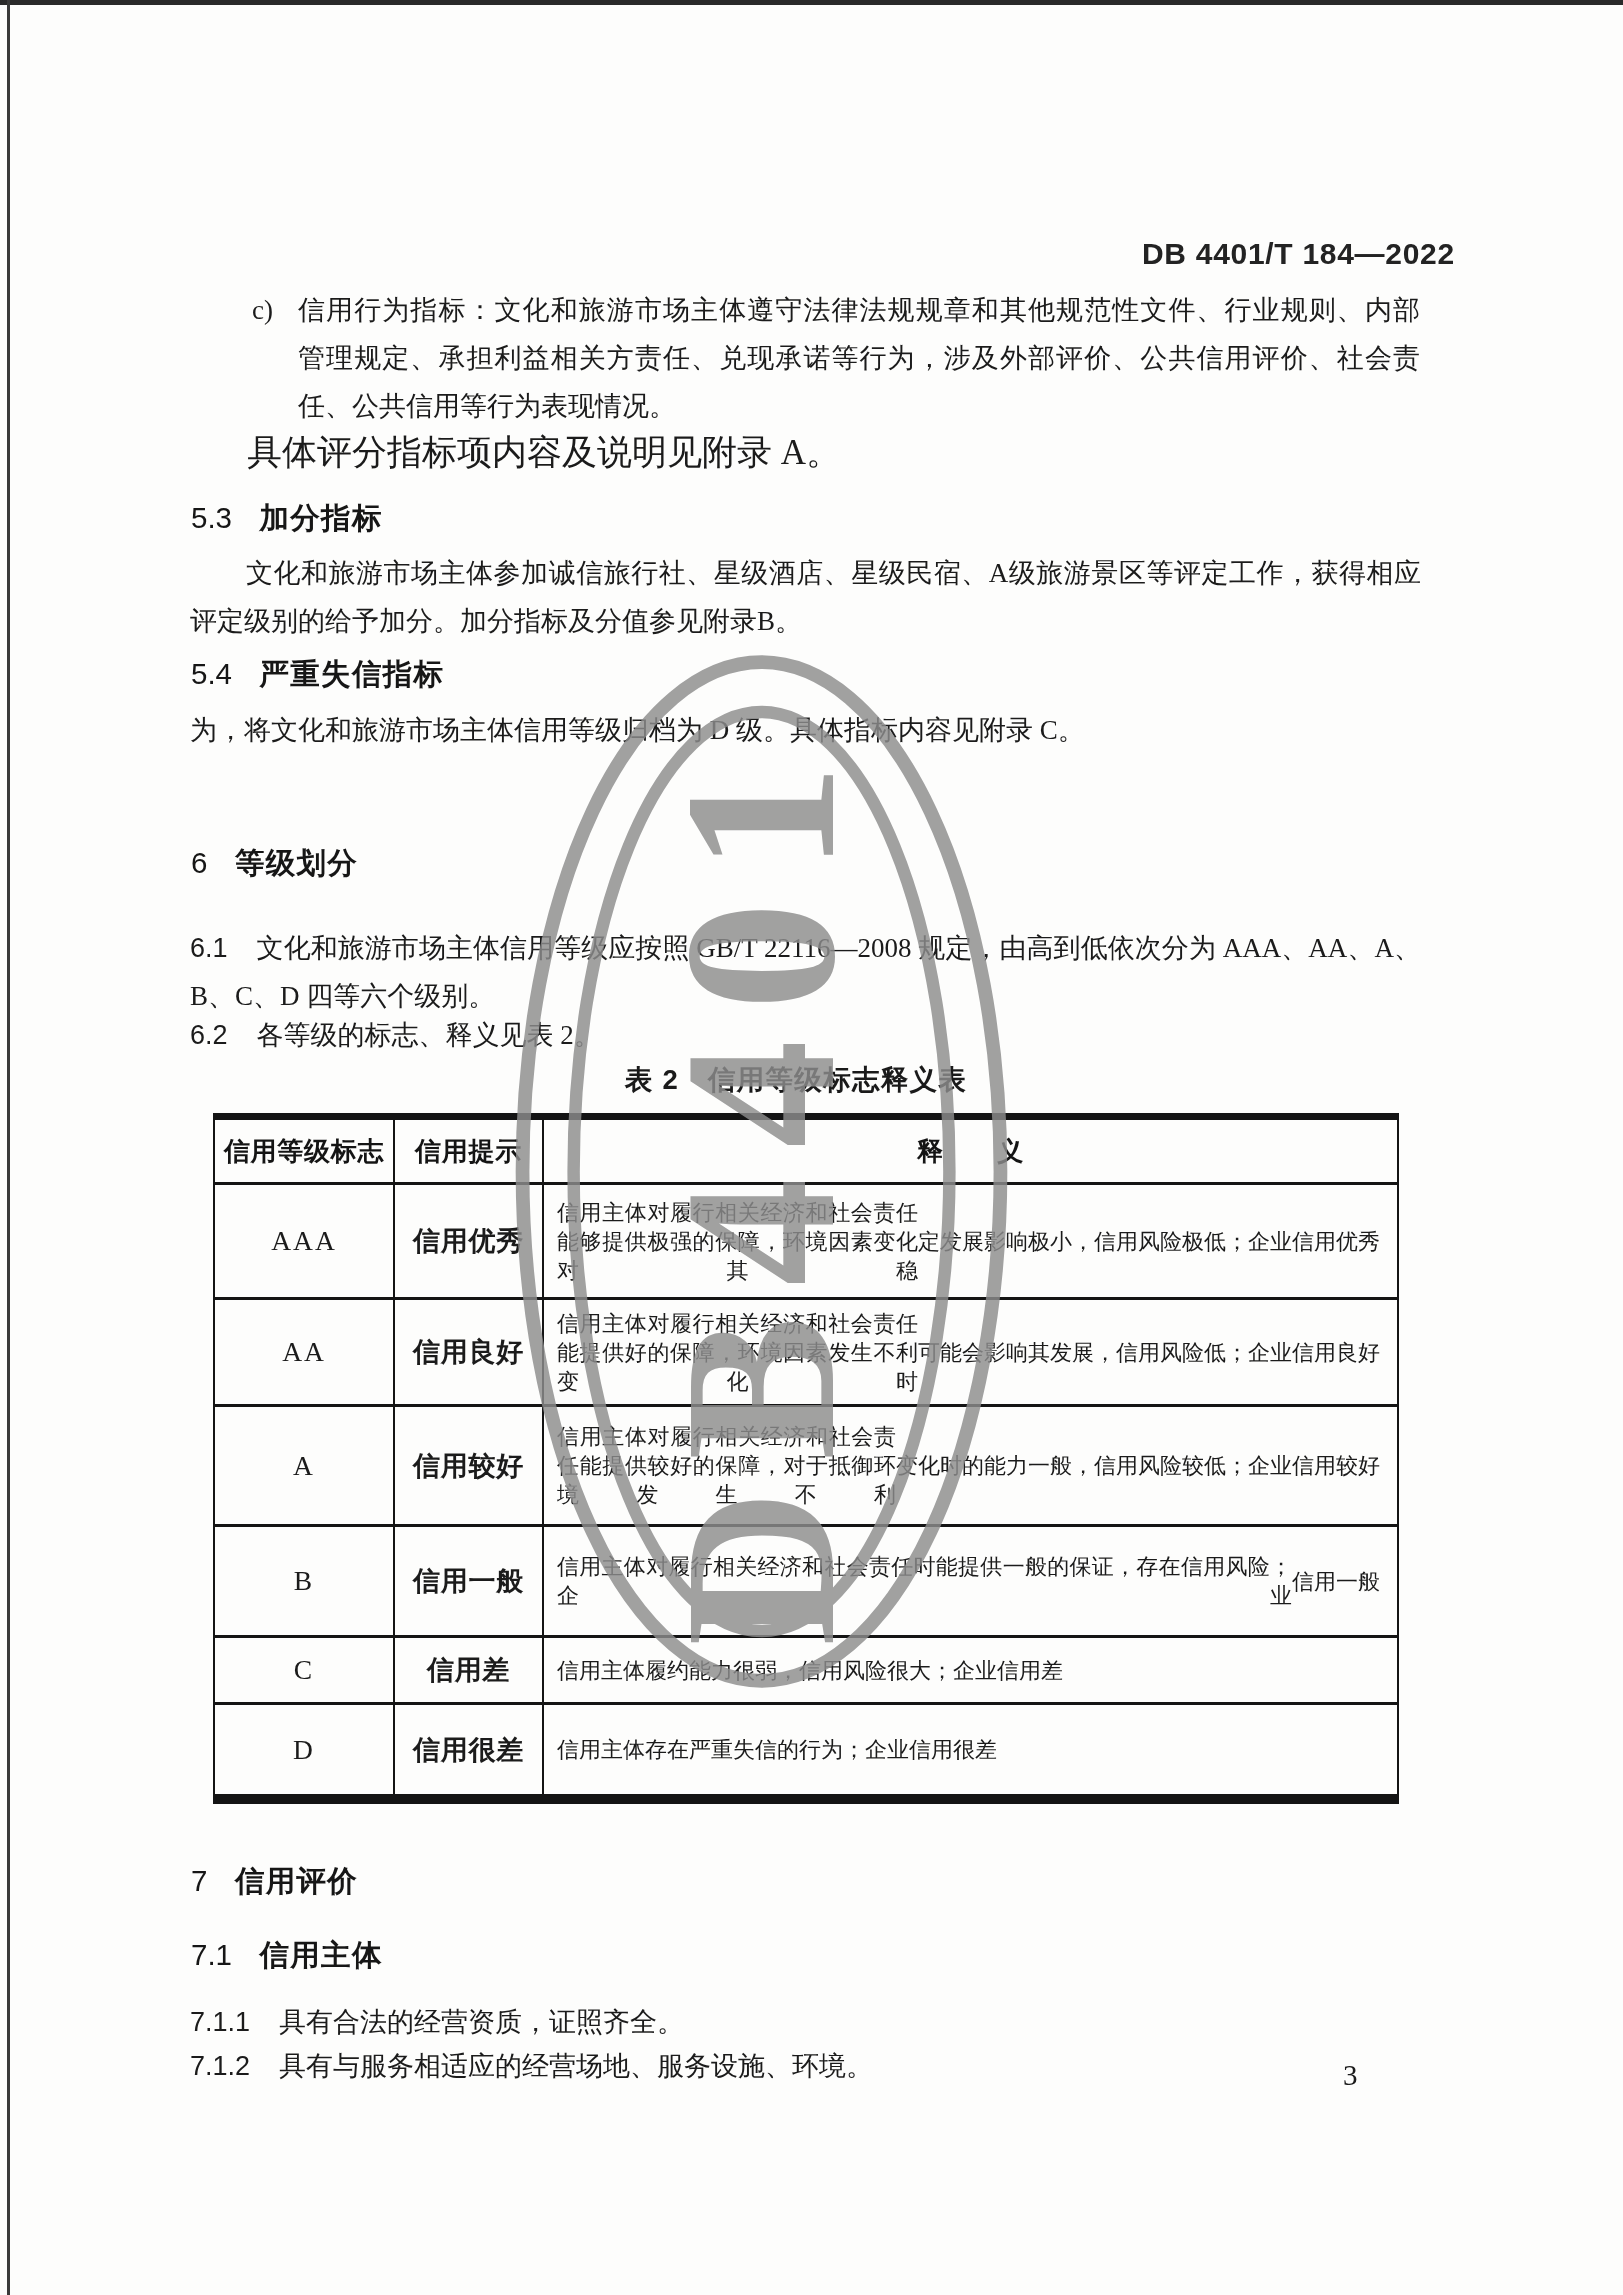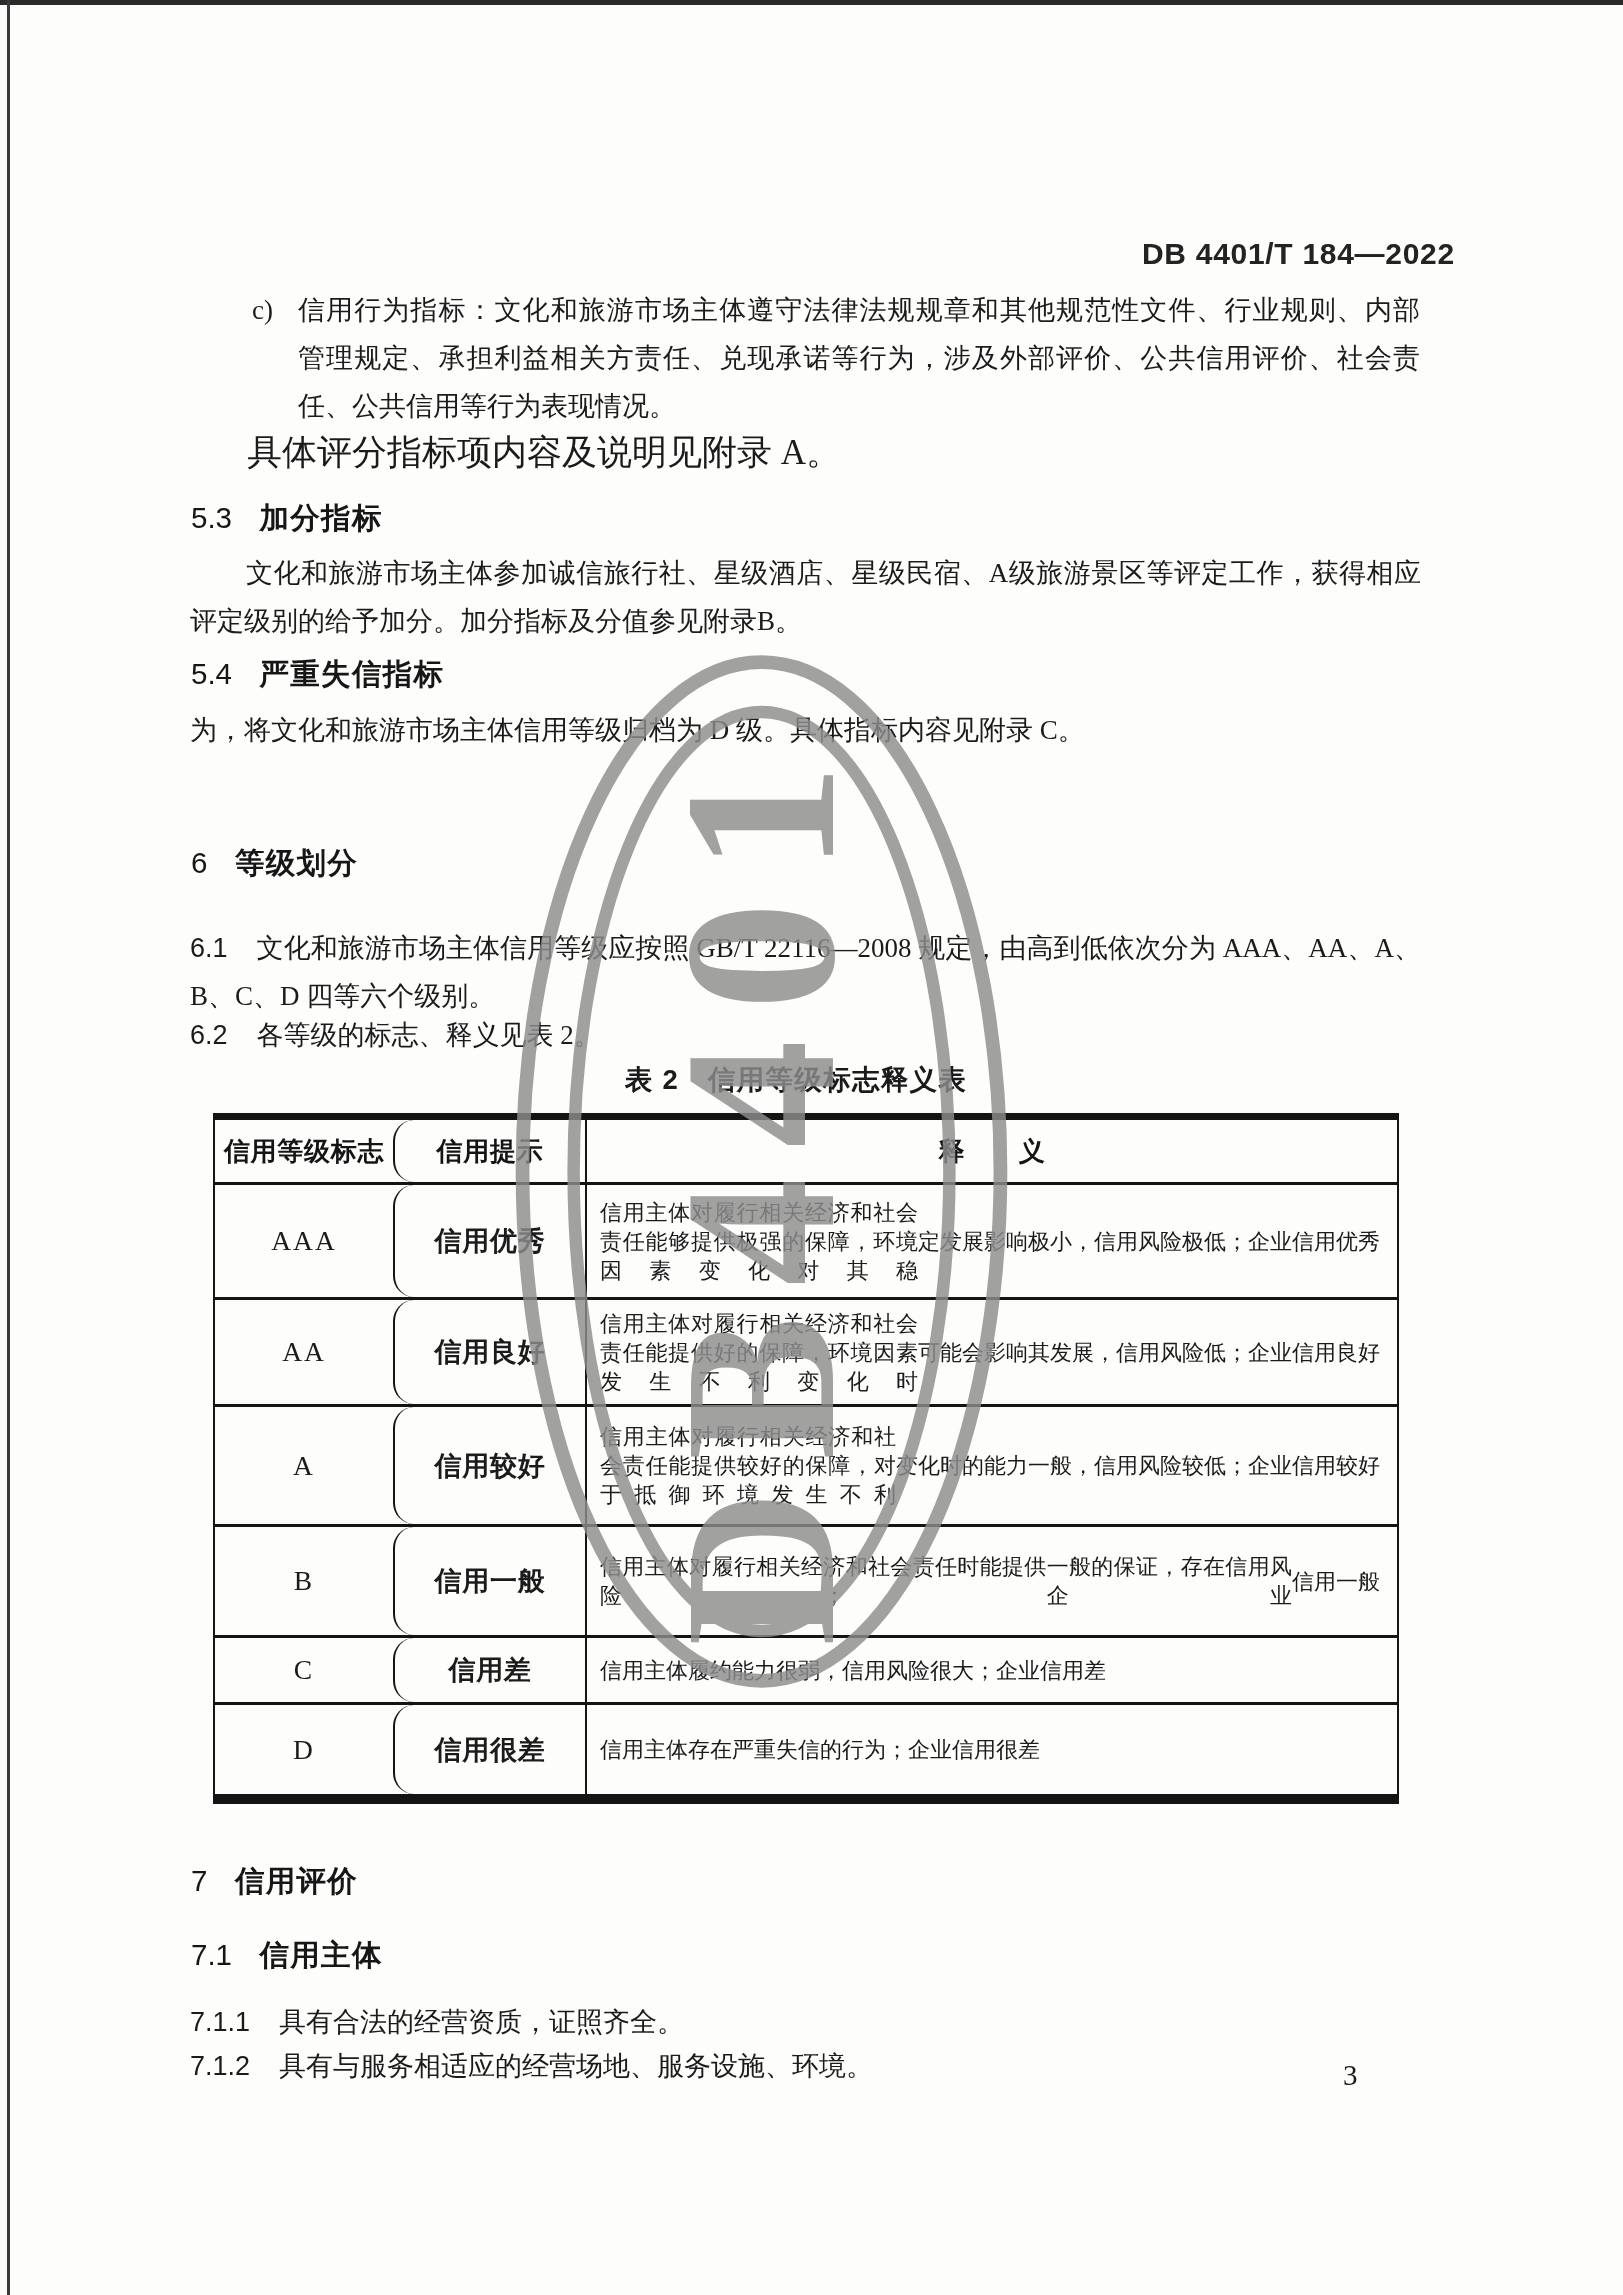--- a/index.html
+++ b/index.html
@@ -59,21 +59,21 @@
   .t2 .row{display:flex;box-sizing:border-box;border-top:3.3px solid #141414;}
   .t2 .row.hdr{border-top:none;height:62px;}
   .t2 .row.r0{height:115px;border-top-width:3.9px;}
   .t2 .row.r1{height:107px;}
   .t2 .row.r2{height:120px;}
   .t2 .row.r3{height:111px;}
   .t2 .row.r4{height:67px;}
   .t2 .row.r5{flex:1;}
   .t2 .cell{box-sizing:border-box;display:flex;align-items:center;justify-content:center;}
   .t2 .c1{width:178px;}
-  .t2 .c2{width:192px;border-left:2px solid #141414;border-radius:21px;}
+  .t2 .c2{width:149px;border-left:2px solid #141414;}
   .t2 .c3{flex:1;border-left:2px solid #141414;justify-content:flex-start;}
   .t2 .hdr .cell{
     font-family:"Liberation Sans","DejaVu Sans",sans-serif;
     font-size:26px;font-weight:700;color:#141414;letter-spacing:0.7px;
   }
   .t2 .hdr .c3{justify-content:center;}
   .grade{font-size:27.5px;letter-spacing:2px;}
   .prompt{font-family:"Liberation Sans","DejaVu Sans",sans-serif;font-size:27px;font-weight:700;letter-spacing:0.7px;}
   .desc{flex-direction:row;align-items:stretch;justify-content:space-around;padding:5.2px 17px 5.2px 13px;}
   .desc .dline{font-size:22px;line-height:29px;white-space:nowrap;}

